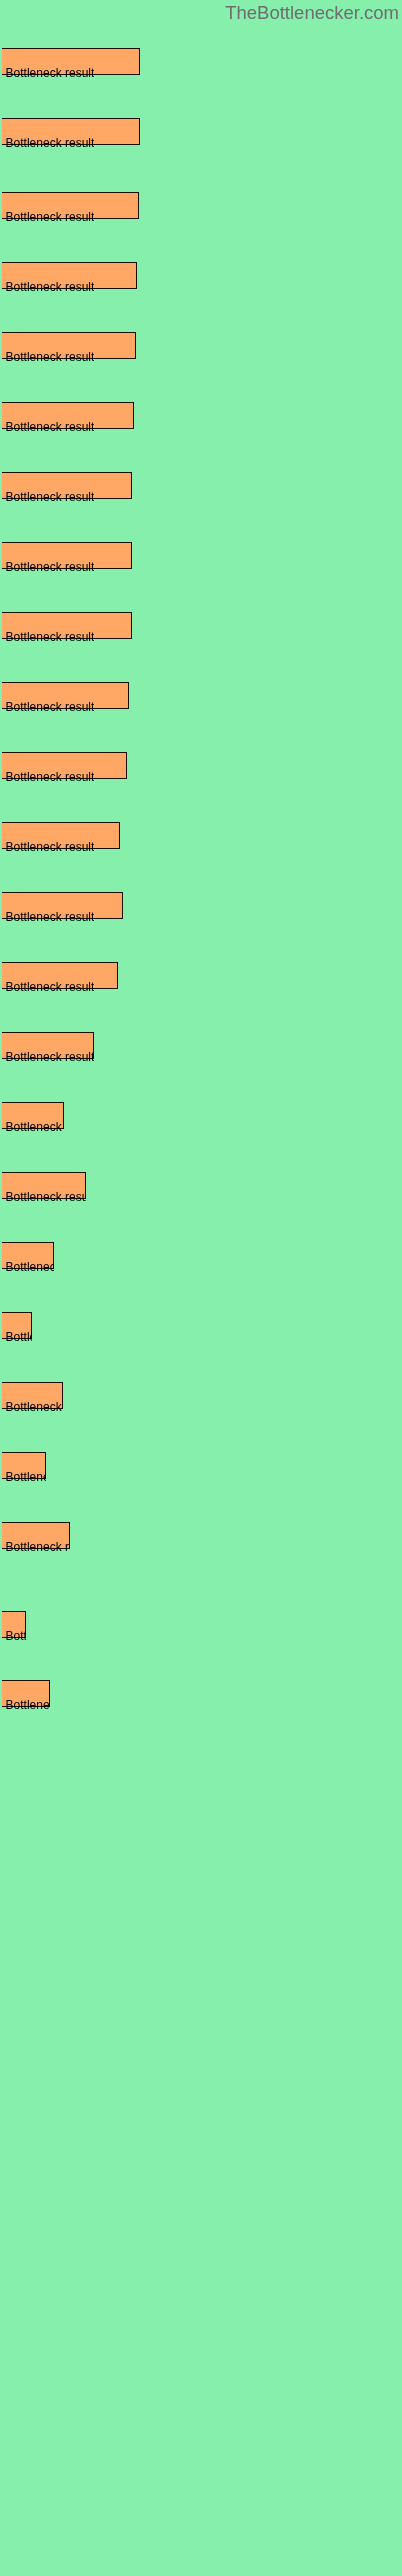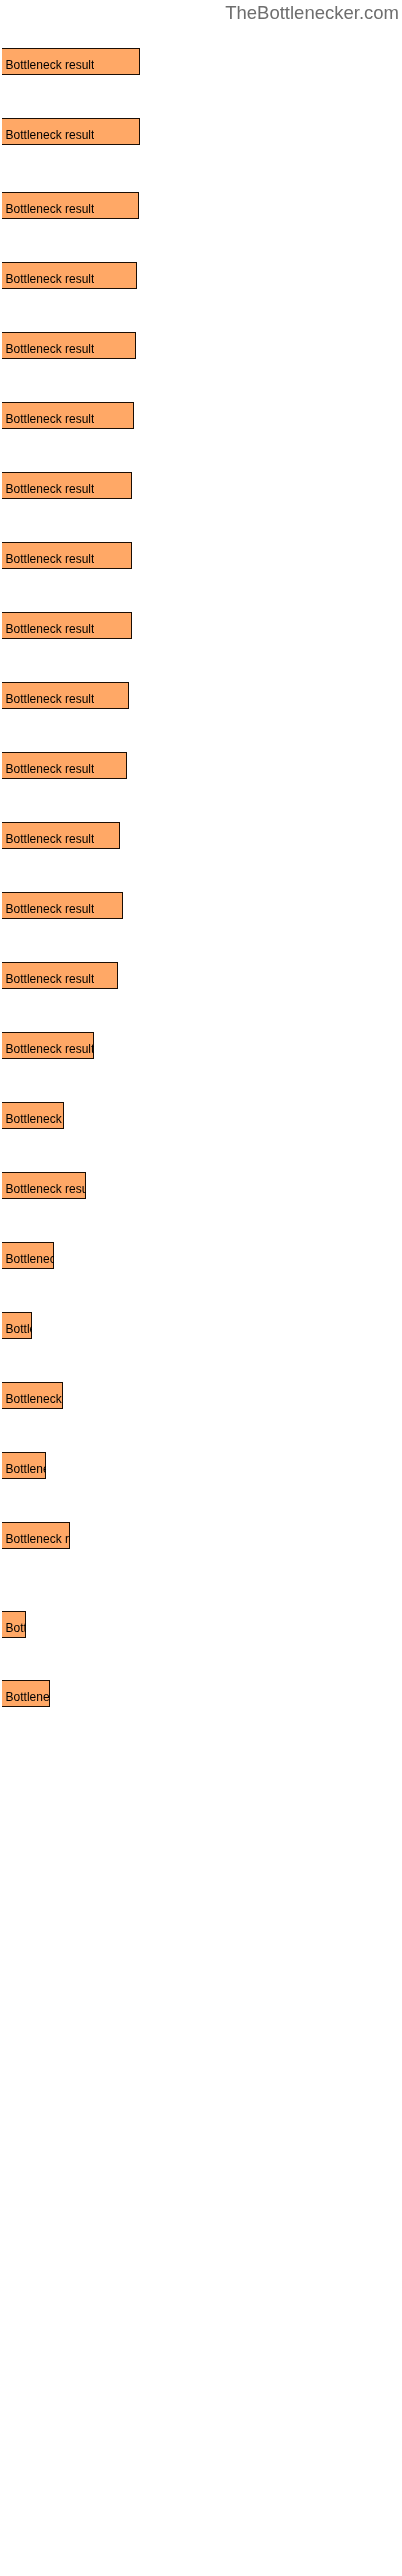--- a/index.html
+++ b/index.html
@@ -13,21 +13,21 @@
     position: relative;
     overflow: hidden;
     font-family: "Liberation Sans", sans-serif;
   }
 
   .chart-root {
     position: absolute;
     left: 0; top: 0;
     width: 403px;
     height: 2576px;
-    background: #ffffff;
+    background: #86efac;
   }
 
   .chart-title {
     position: absolute;
     right: 4px;
     top: 1.6px;
     font-family: "Liberation Sans", sans-serif;
     font-size: 18.5px;
     line-height: 22.5px;
     color: #6e6e6e;
@@ -72,21 +72,21 @@
     font-size: 12px;
     color: #000000;
     white-space: nowrap;
     overflow: hidden;
     pointer-events: none;
   }
 
   .clip {
     position: absolute;
     left: 1.6px;
-    top: 4px;
+    top: 12px;
     height: 26.6px;
     overflow: hidden;
   }
 </style>
 </head>
 <body>
 
 <div class="chart-root">
 
   <div class="chart-title">TheBottlenecker.com</div>

